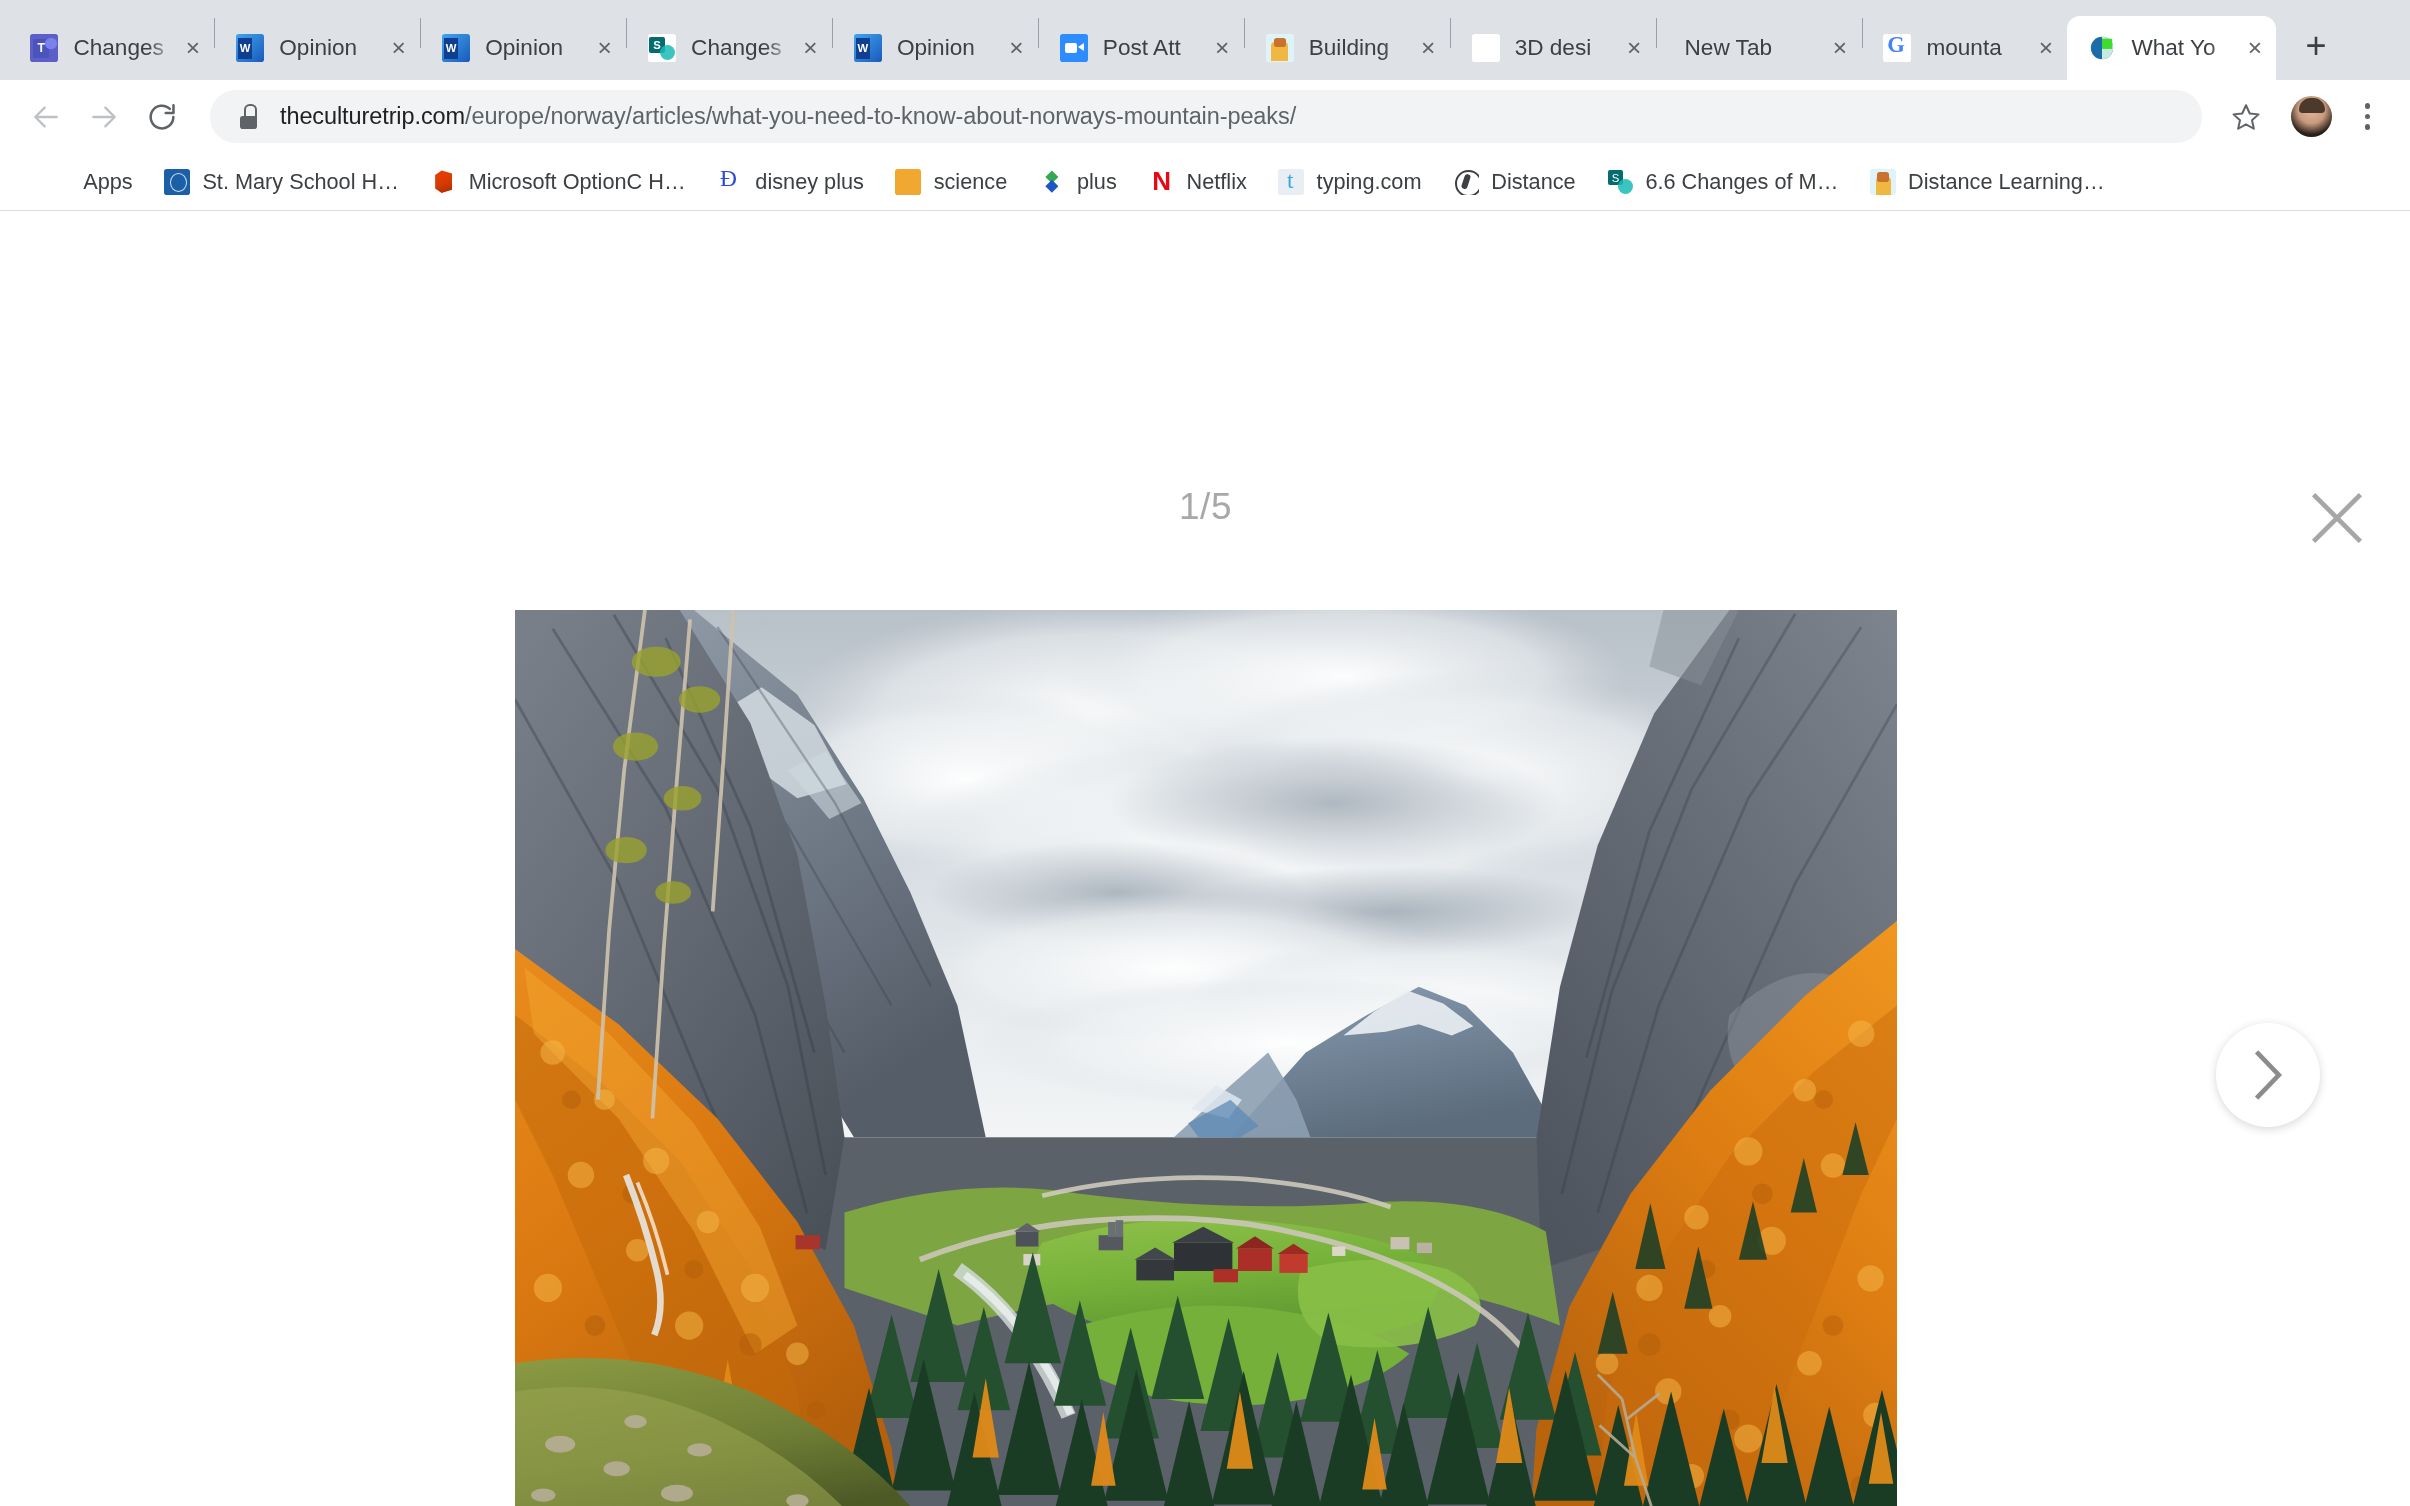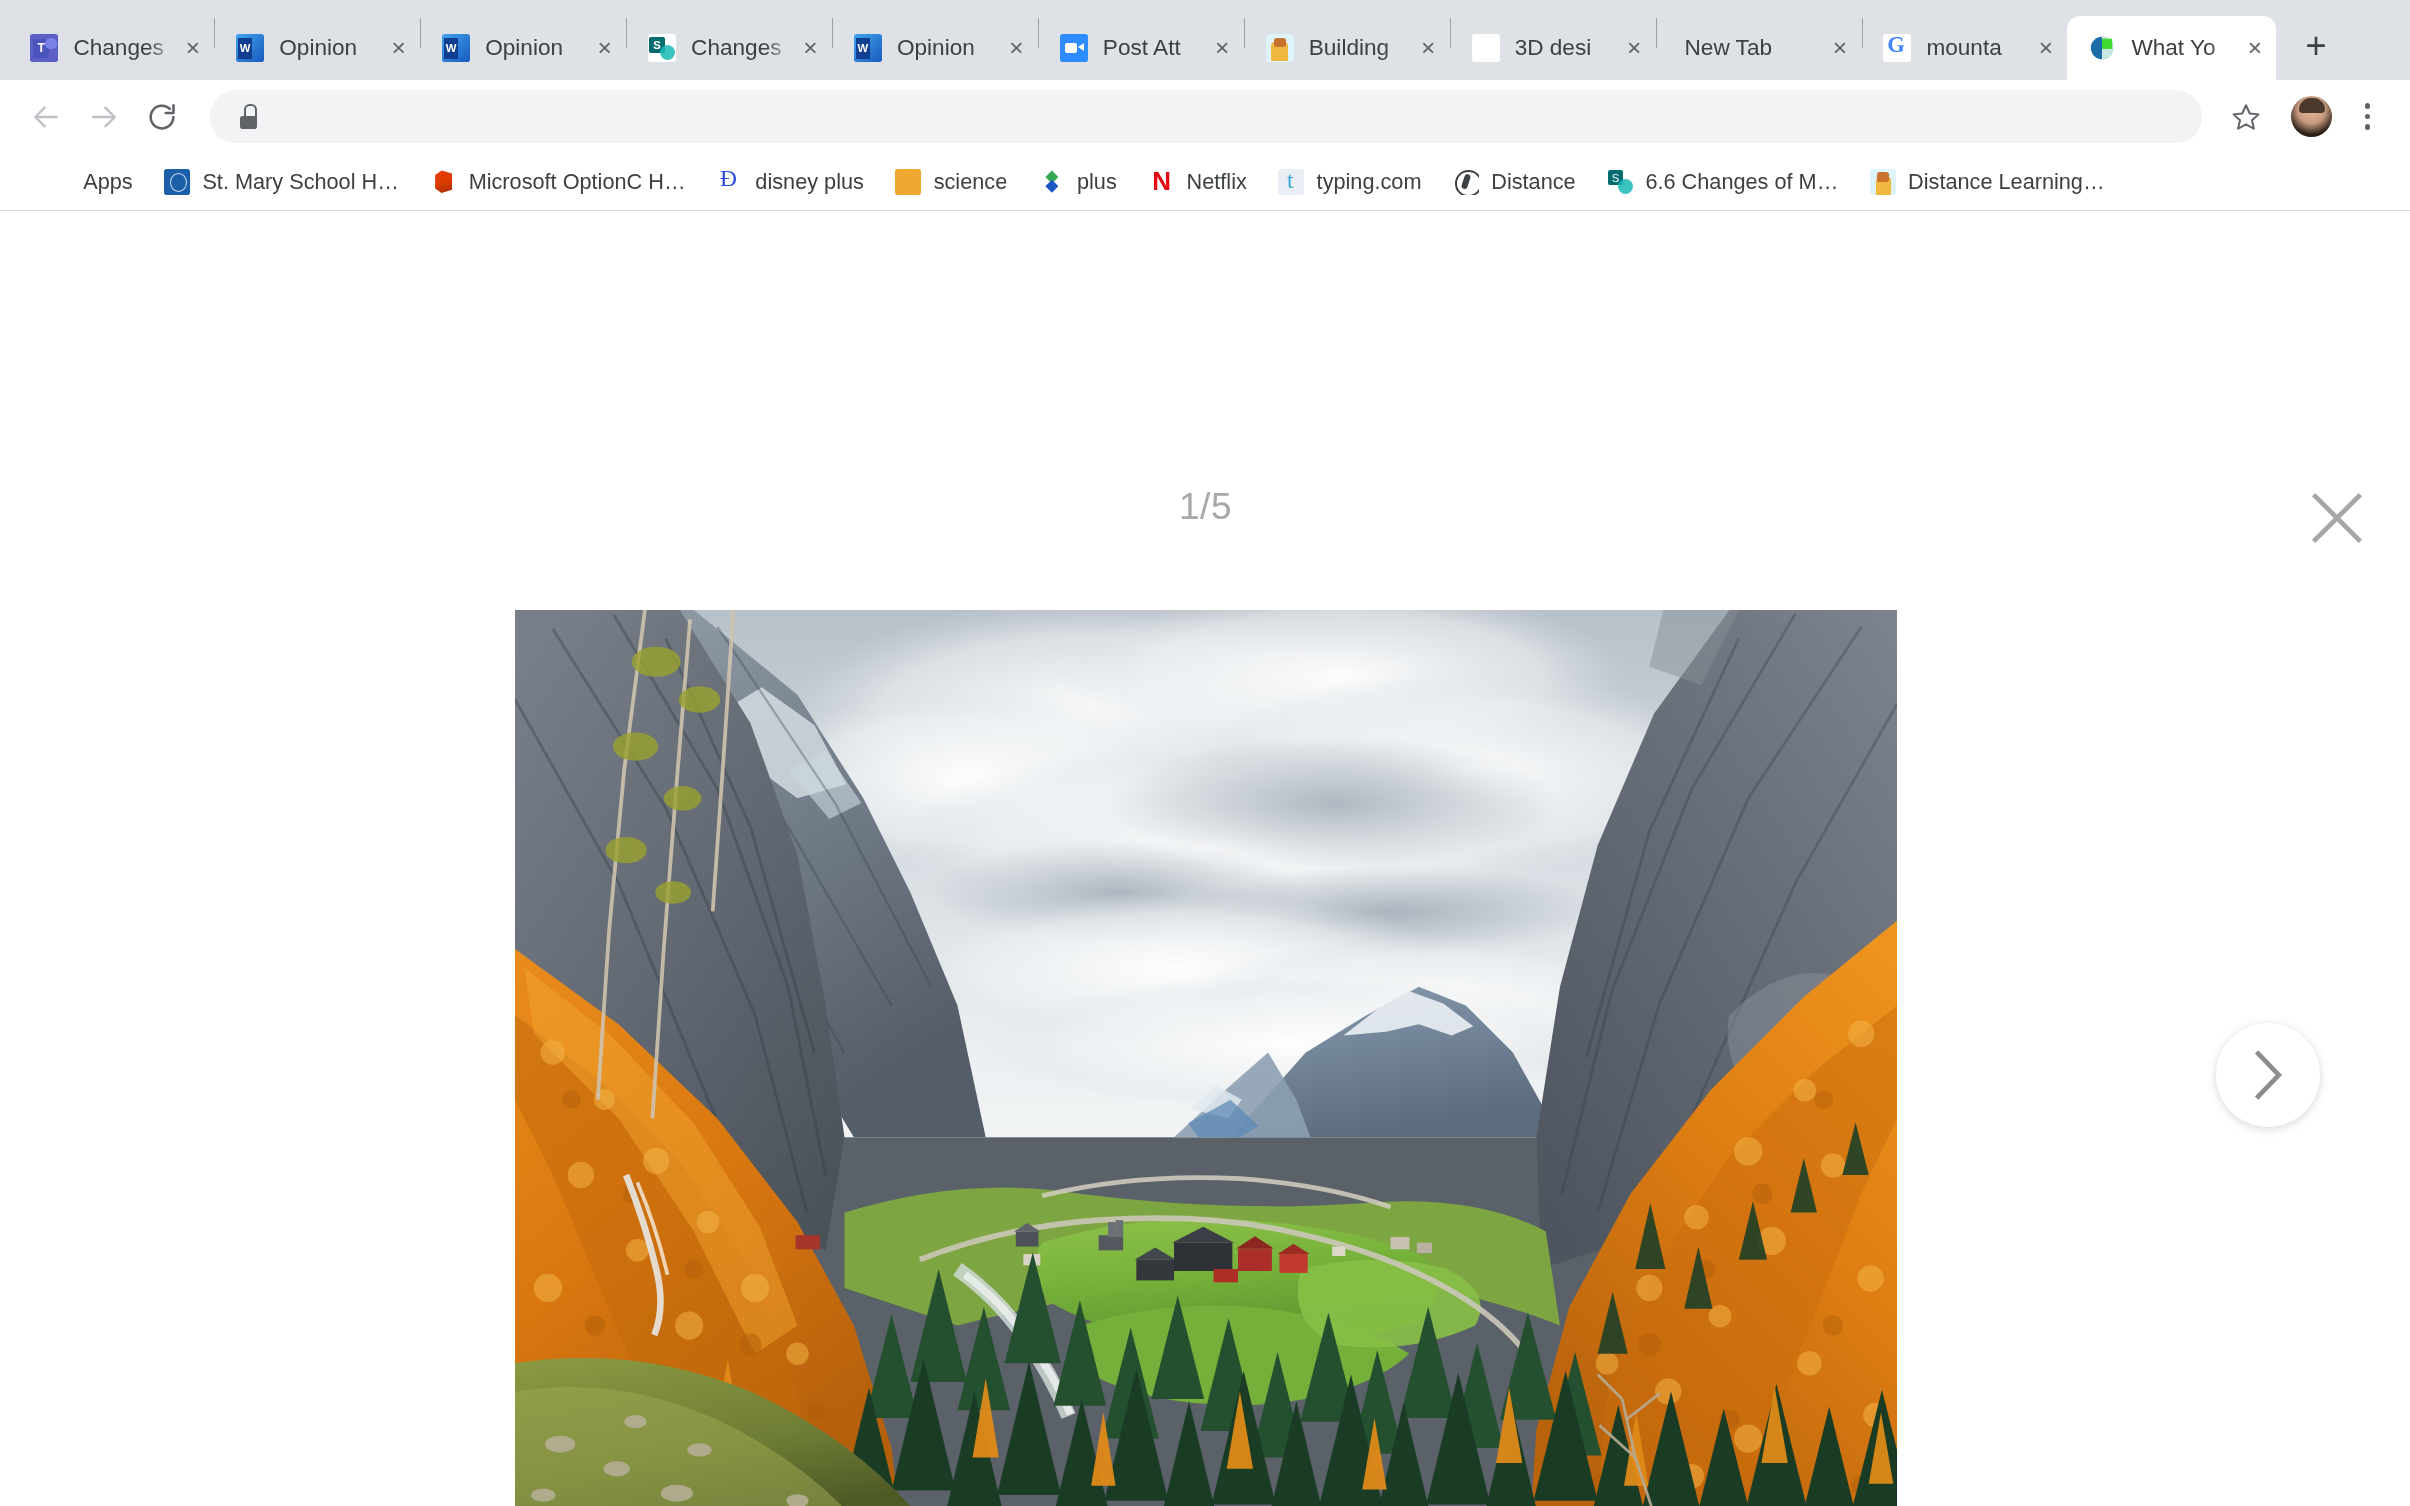--- a/index.html
+++ b/index.html
@@ -451,20 +451,21 @@
   </div>
   <div class="nav-btn">
     <svg width="32" height="32" viewBox="0 0 24 24" fill="none" stroke="currentColor" stroke-width="1.9" stroke-linecap="round">
       <path d="M20.5 12a8.5 8.5 0 1 1-2.6-6.1"></path>
         <polyline points="20.6,3.2 20.6,9 14.8,9" stroke-linejoin="round"></polyline>
     </svg>
   </div>
 
   <div class="omnibox">
     <span class="lock-icon"></span>
+    <span class="url"><span class="host">theculturetrip.com</span><span>/europe/norway/articles/what-you-need-to-know-about-norways-mountain-peaks/</span></span>
   </div>
 
   <div class="star-btn">
     <svg width="30" height="30" viewBox="0 0 24 24" fill="none" stroke="#5f6368" stroke-width="1.6" stroke-linejoin="round">
       <polygon points="12,2.6 15,9.2 22,9.9 16.8,14.6 18.3,21.4 12,17.9 5.7,21.4 7.2,14.6 2,9.9 9,9.2"></polygon>
     </svg>
   </div>
   <div class="avatar"></div>
   <div class="menu-btn">
     <i></i>

